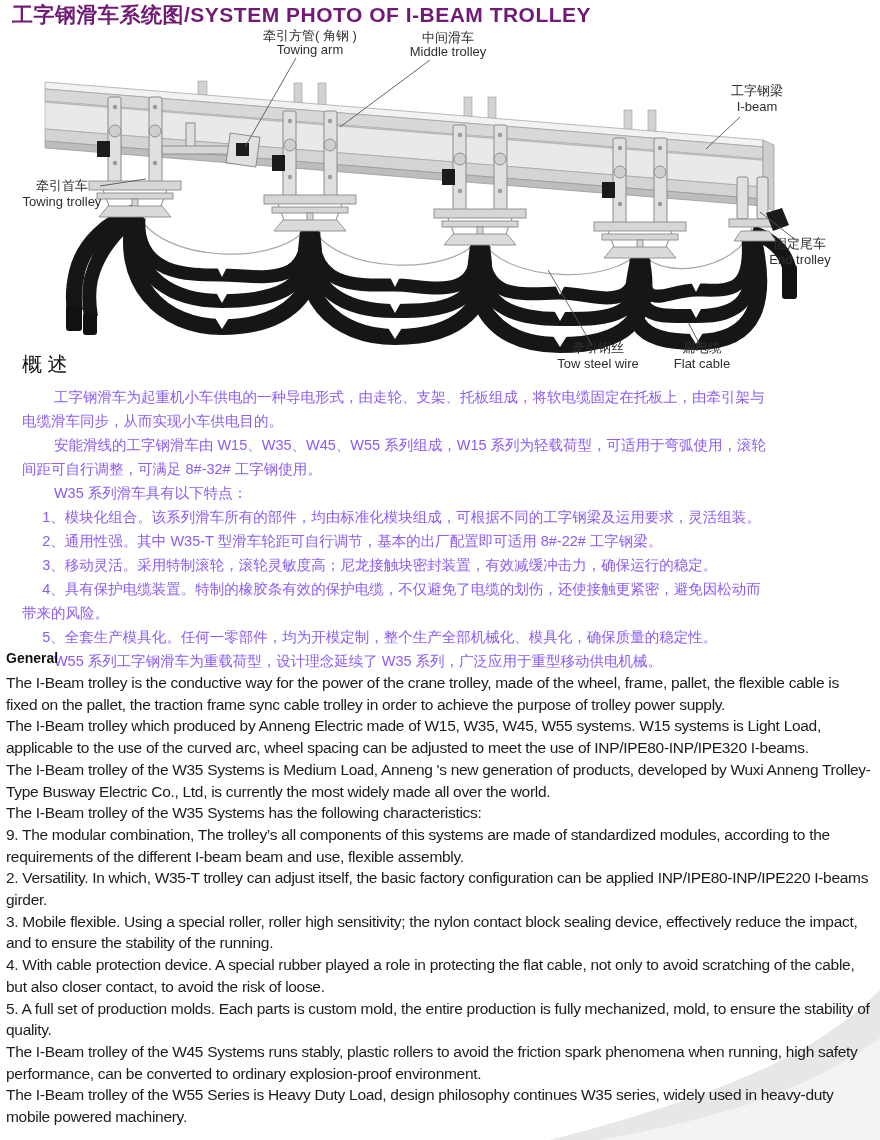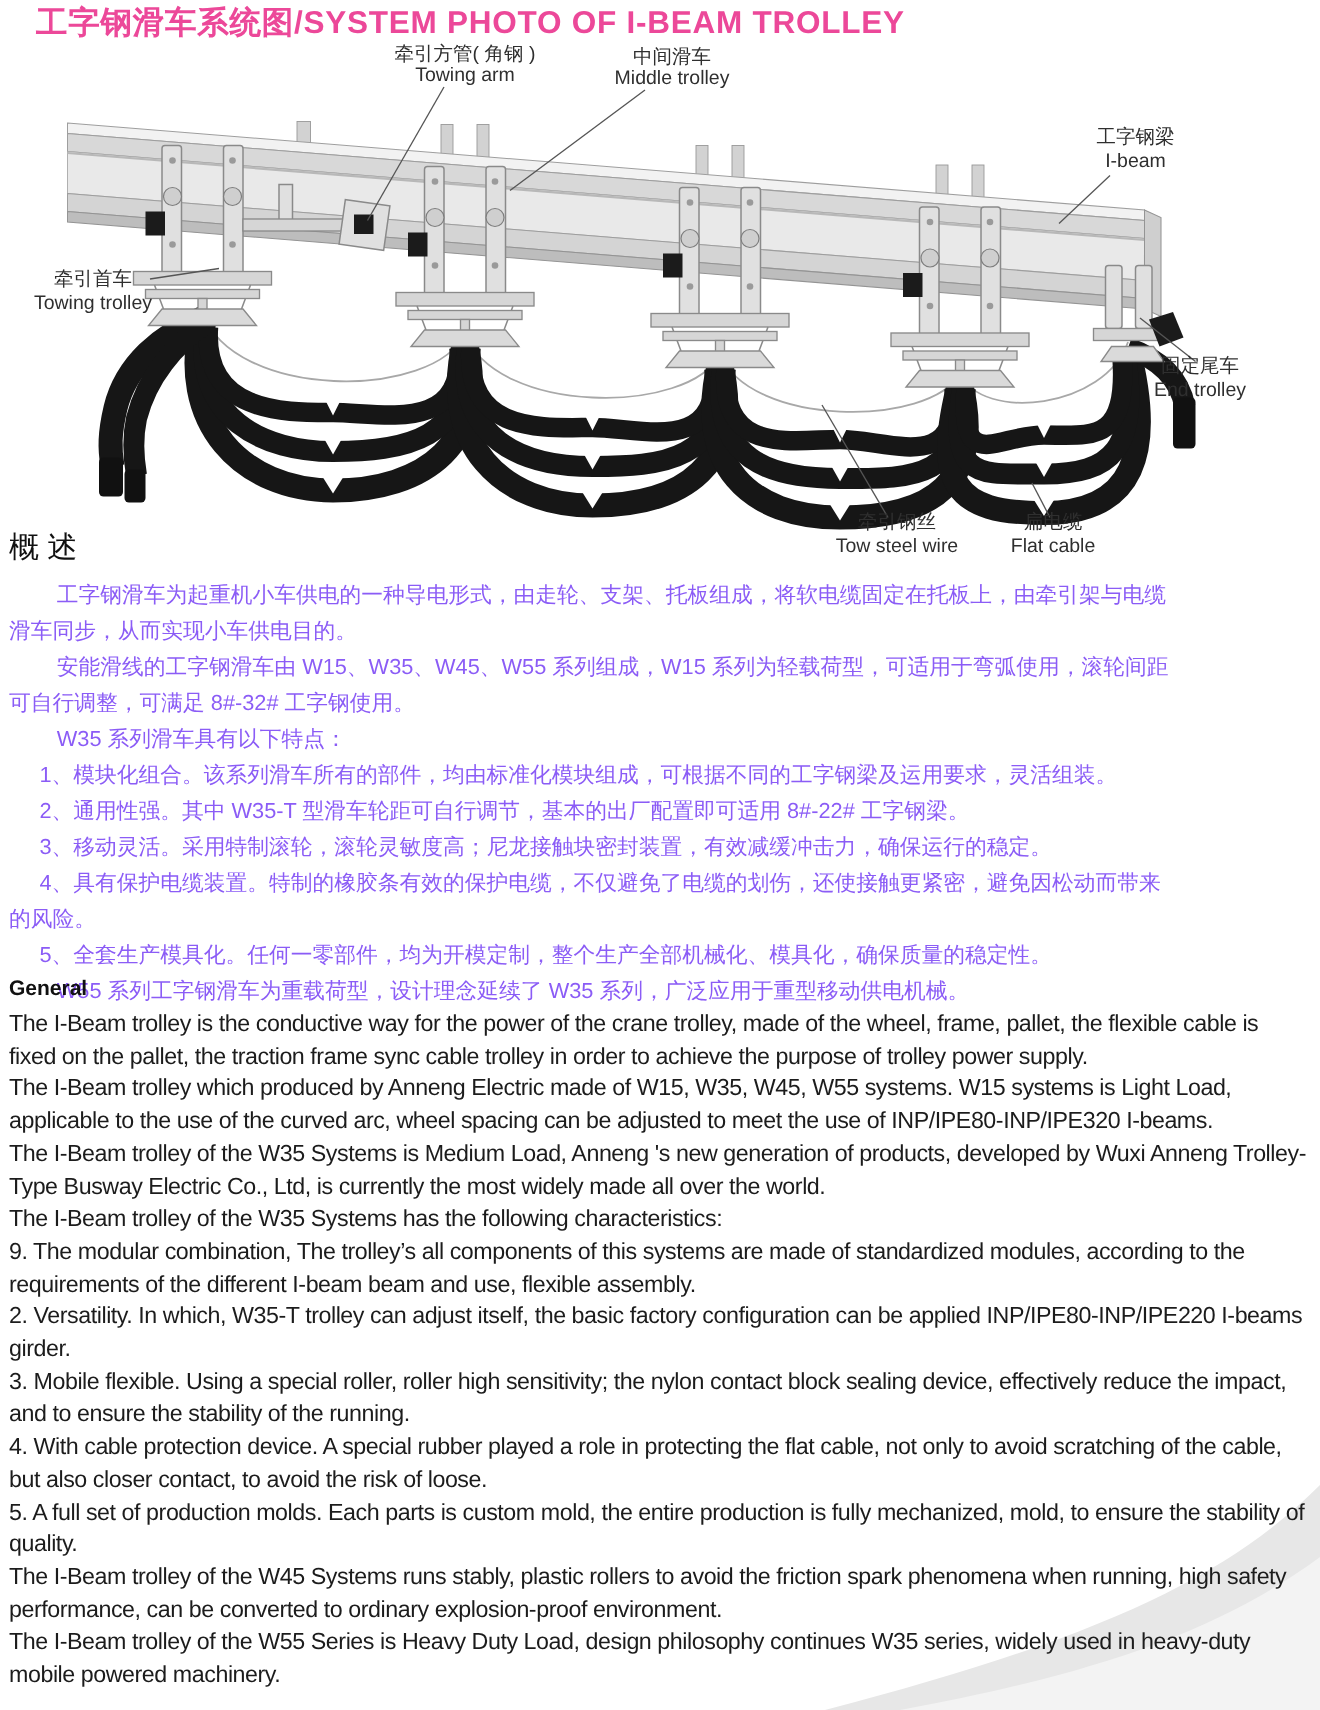--- a/index.html
+++ b/index.html
@@ -1,19 +1,19 @@
 <!DOCTYPE html>
 <html><head>
 <meta charset="utf-8">
 <style>
   html,body{margin:0;padding:0;background:#fff;}
   .page{position:relative;width:880px;height:1140px;background:#ffffff;overflow:hidden;
         font-family:"Liberation Sans", sans-serif;color:#1c1c1c;}
-  .title{position:absolute;left:24px;top:1px;margin:0;font-size:21px;font-weight:bold;
-         color:#ec4899;letter-spacing:0.5px;white-space:nowrap;text-align:right;}
+  .title{position:absolute;left:12px;top:1px;margin:0;font-size:21px;font-weight:bold;
+         color:#701a75;letter-spacing:0.5px;white-space:nowrap;text-align:right;}
   .diagram{position:absolute;left:0;top:27px;}
   
   .beamFill1{fill:#f2f2f2;stroke:#9e9e9e;stroke-width:.7}
   .beamFill2{fill:#d8d8d8;stroke:#9e9e9e;stroke-width:.7}
   .beamFill3{fill:#e9e9e9;stroke:#a8a8a8;stroke-width:.6}
   .beamFill4{fill:#d4d4d4;stroke:#9e9e9e;stroke-width:.7}
   .beamFill5{fill:#bdbdbd;stroke:#949494;stroke-width:.7}
   .beamCap{fill:#cfcfcf;stroke:#949494;stroke-width:.7}
   .tab{fill:#d2d2d2;stroke:#999;stroke-width:.6}
   .plate{fill:#e0e0e0;stroke:#8a8a8a;stroke-width:1}
@@ -23,21 +23,21 @@
   .bar{fill:#d6d6d6;stroke:#8a8a8a;stroke-width:.9}
   .saddle{fill:#dadada;stroke:#8a8a8a;stroke-width:.9}
   .hanger{stroke:#8a8a8a;stroke-width:1}
   .cable{fill:none;stroke:#161616;stroke-linejoin:round}
   .notch{fill:#ffffff}
   .wire{fill:none;stroke:#a8a8a8;stroke-width:1.2}
   .tail{fill:#111}
   .lbl text{font-family:"Liberation Sans", sans-serif;font-size:13px;fill:#2f2f2f;text-anchor:middle}
   .lbl line{stroke:#555;stroke-width:.9}
   
-  .overview{position:absolute;left:0;top:351px;width:792px;padding:0 6px;box-sizing:border-box;z-index:2;}
+  .overview{position:absolute;left:0;top:351px;width:792px;padding:0 22px;box-sizing:border-box;z-index:2;}
   .overview h2{margin:0 0 7px 0;font-size:20px;font-weight:normal;color:#111;}
   .zh p{margin:0;font-size:14.5px;line-height:24px;text-indent:2.2em;color:#8b5cf6;}
   .zh p.num{text-indent:1.4em;}
   .general{position:absolute;left:0;top:650px;width:880px;padding:0 6px;box-sizing:border-box;z-index:2;}
   .general h2{margin:0 0 6px 0;font-size:14px;font-weight:bold;color:#111;}
   .en p{margin:0;font-size:15.5px;line-height:21.7px;letter-spacing:-0.3px;color:#1c1c1c;}
   .swoosh{position:absolute;left:520px;top:980px;width:360px;height:160px;z-index:1;}
 </style>
 </head>
 <body>

